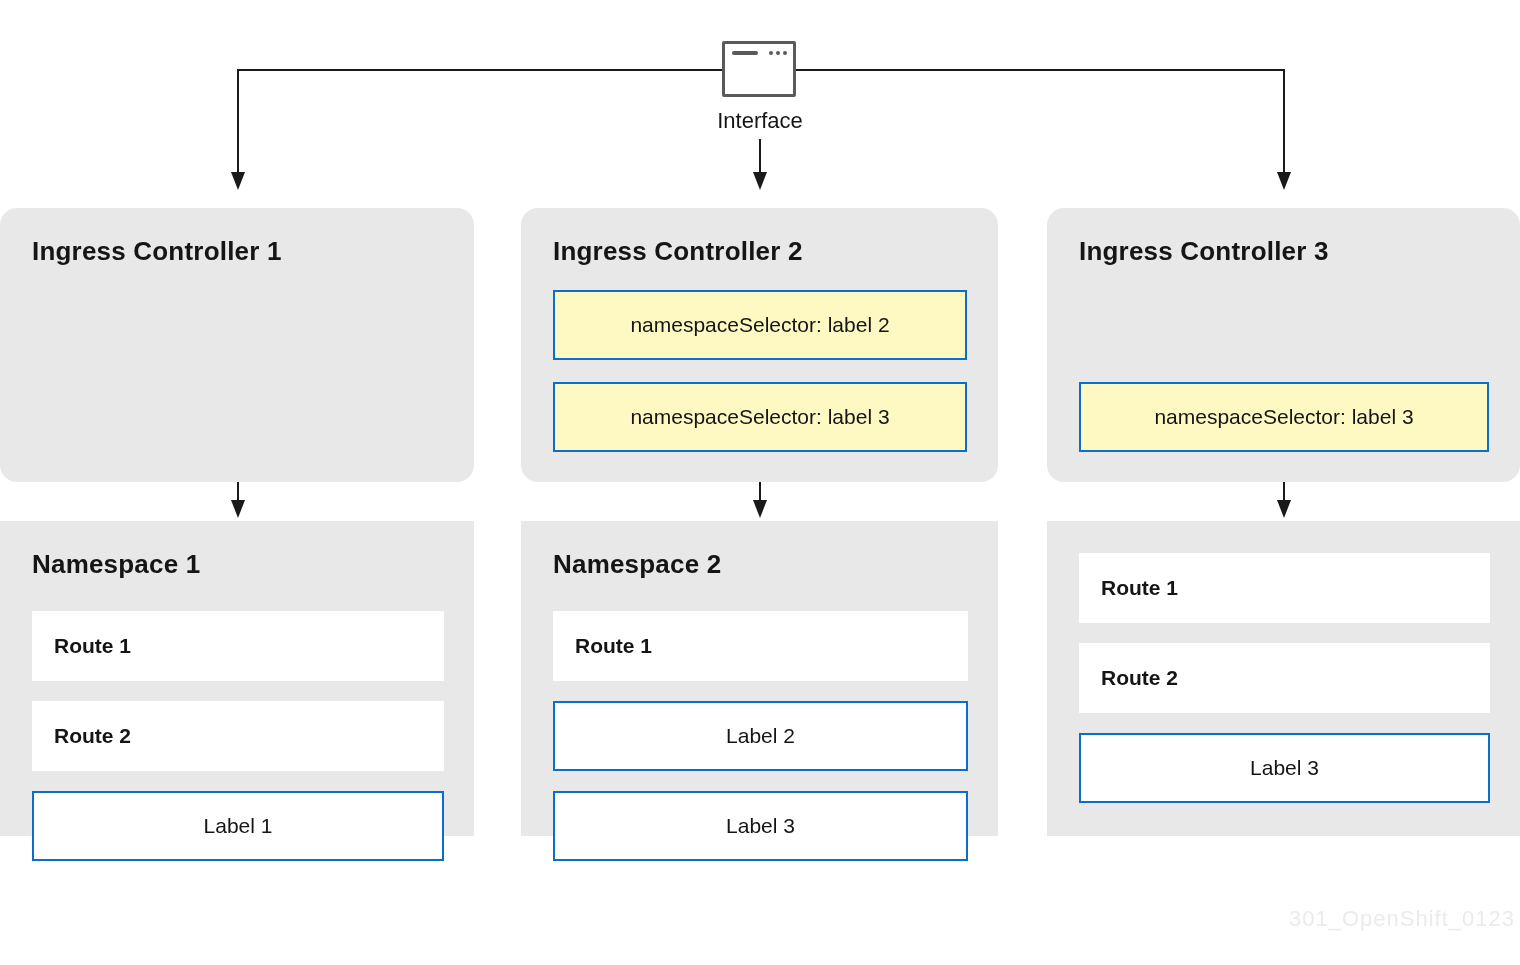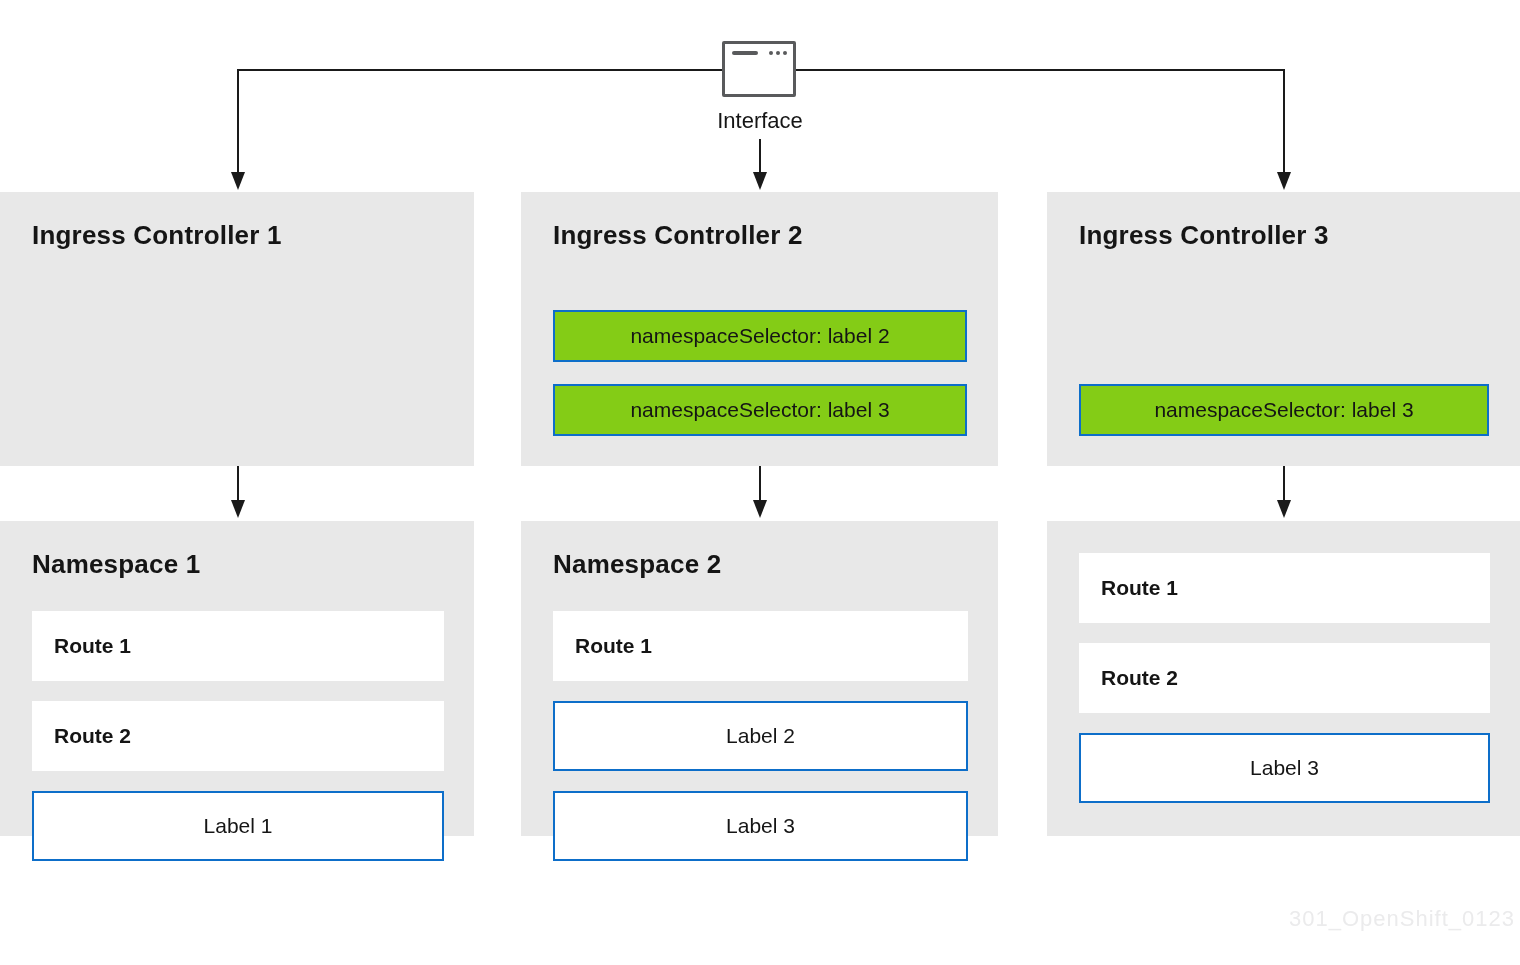--- a/index.html
+++ b/index.html
@@ -38,41 +38,41 @@
     text-align: center; font-size: 22px; z-index: 2;
   }
 
   
   .panel {
     position: absolute;
     background: var(--panel-gray, #e8e8e8);
     display: flex; flex-direction: column;
     box-sizing: border-box;
   }
-  .ic  { top: 192px; height: 274px; }
+  .ic  { top: 208px; height: 274px; border-radius: 17px; }
   .ns  { top: 521px; height: 315px; }
   .pos1 { left: 0;      width: 474px; }
   .pos2 { left: 521px;  width: 477px; }
   .pos3 { left: 1047px; width: 473px; }
 
   .panel-title {
     margin: 28px 32px 0 32px;
     font-size: 26px; font-weight: 700; line-height: 30px;
     letter-spacing: 0.2px;
   }
 
   
   .stack {
     margin-top: auto;
     display: flex; flex-direction: column; gap: 22px;
     padding: 0 31px 30px 32px;
   }
   .selector-box {
-    height: 52px; box-sizing: border-box;
-    background: #84cc16;
+    height: 70px; box-sizing: border-box;
+    background: #fef9c3;
     border: 2px solid var(--accent-blue, #0d6ec9);
     display: flex; align-items: center; justify-content: center;
     font-size: 21px;
   }
 
   
   .rows {
     margin-top: 32px;
     display: flex; flex-direction: column; gap: 20px;
     padding: 0 30px 0 32px;

